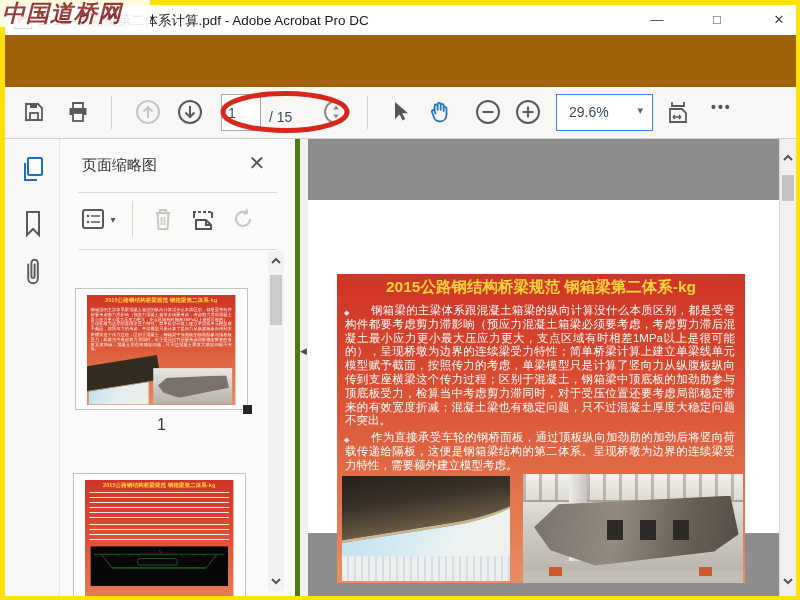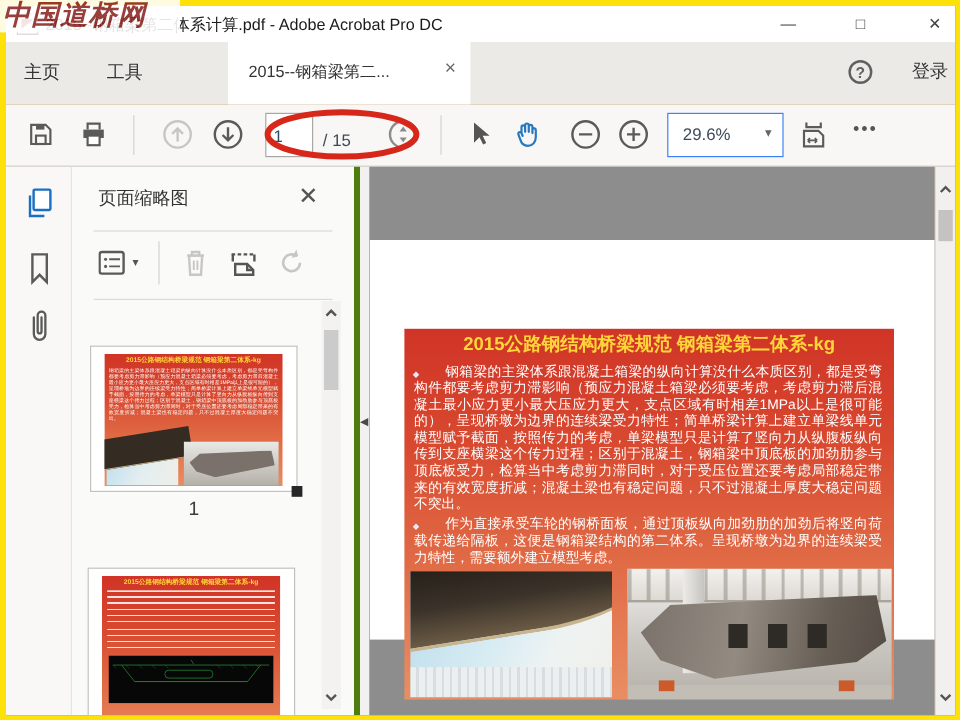--- a/index.html
+++ b/index.html
@@ -120,30 +120,20 @@
   <div class="window">
 
     <div class="titlebar">
       <span class="pdf-icon"></span>
       <span class="title-text">2015--钢箱梁第二体系计算.pdf - Adobe Acrobat Pro DC</span>
       <span class="win-btn btn-min">—</span>
       <span class="win-btn btn-max">□</span>
       <span class="win-btn btn-close">✕</span>
     </div>
 
-    <div class="tabbar">
-      <span class="tab-label tab-home">主页</span>
-      <span class="tab-label tab-tools">工具</span>
-      <div class="doc-tab">
-        <span class="doc-tab-title">2015--钢箱梁第二...</span>
-        <span class="doc-tab-close">×</span>
-      </div>
-      <span class="help-btn">?</span>
-      <span class="signin">登录</span>
-    </div>
 
     <div class="toolbar">
       <span class="tbtn" style="left:14px">
         <span>
             <svg width="24" height="24" viewBox="0 0 24 24">
               <path d="M4 4h12l4 4v12H4z" fill="none" stroke="#5a5a5a" stroke-width="1.8"></path>
               <rect x="8" y="13" width="8" height="7" fill="none" stroke="#5a5a5a" stroke-width="1.8"></rect>
               <rect x="8" y="4" width="7" height="4" fill="#5a5a5a"></rect>
             </svg>
           </span>

